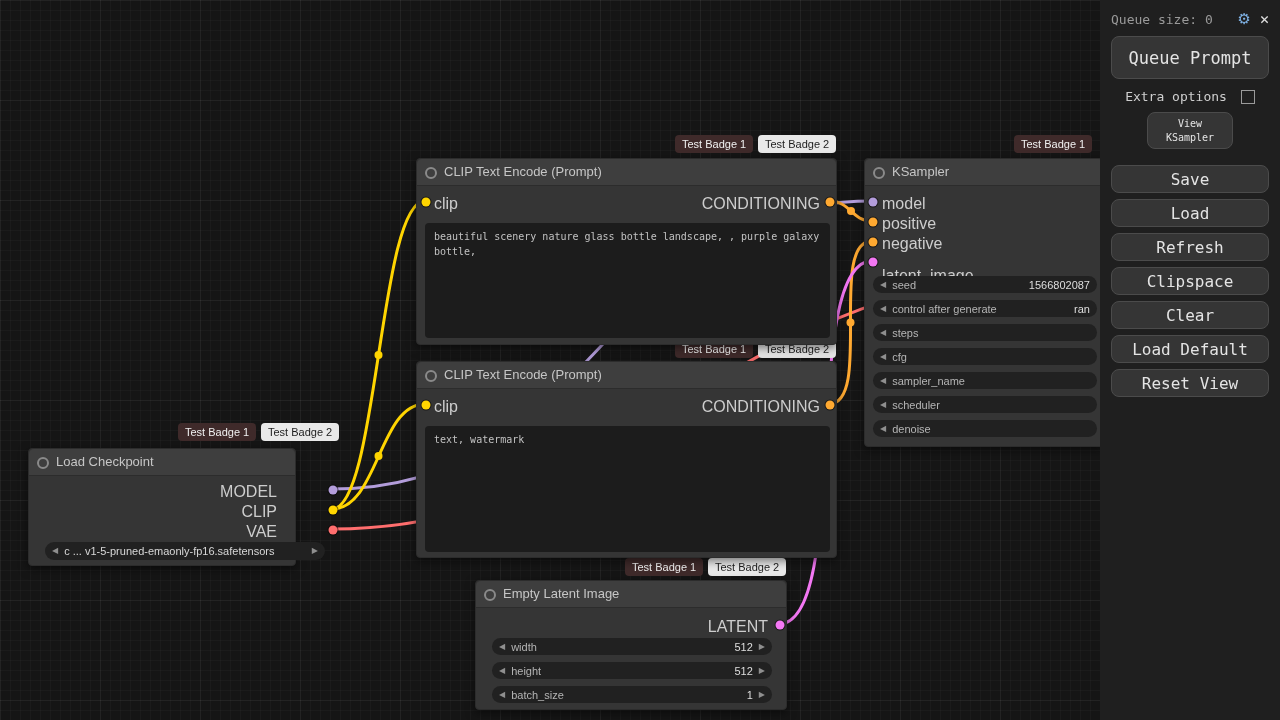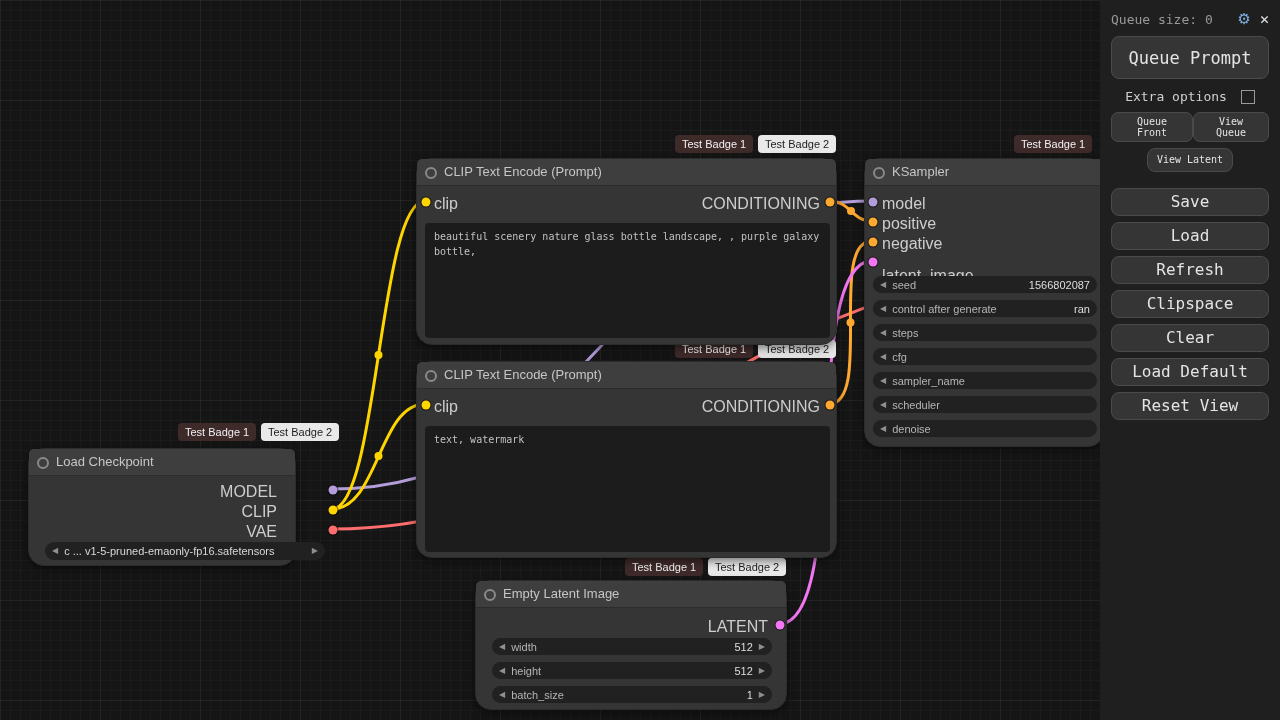--- a/index.html
+++ b/index.html
@@ -7,21 +7,21 @@
     background-color:#151515;
     background-image:
       linear-gradient(rgba(255,255,255,0.025) 1px, transparent 1px),
       linear-gradient(90deg, rgba(255,255,255,0.025) 1px, transparent 1px),
       linear-gradient(rgba(255,255,255,0.04) 1px, transparent 1px),
       linear-gradient(90deg, rgba(255,255,255,0.04) 1px, transparent 1px);
     background-size:10px 10px,10px 10px,100px 100px,100px 100px;
     font-family:"Liberation Sans",sans-serif;}
   .wires{position:absolute;left:0;top:0;z-index:2;pointer-events:none;}
   
-  .node{position:absolute;background:#353535;border:1px solid #2c2c2c;border-radius:16px;
+  .node{position:absolute;background:#353535;border:1px solid #2c2c2c;border-radius:4px;
     box-shadow:0 3px 10px rgba(0,0,0,.5);z-index:10;box-sizing:border-box;}
   .node-header{position:absolute;left:0;top:0;right:0;height:26px;background:#3e3e3e;
     border-radius:5px 5px 0 0;border-bottom:1px solid #2c2c2c;}
   .collapse-dot{position:absolute;left:8px;top:8px;width:8px;height:8px;border-radius:50%;
     border:2px solid #8a8a8a;background:transparent;}
   .node-title{position:absolute;left:27px;top:5px;font-size:13px;color:#c6c6c6;white-space:nowrap;}
   .slot-dot{position:absolute;width:9px;height:9px;border-radius:50%;
     transform:translate(-50%,-50%);box-shadow:0 0 0 1px rgba(0,0,0,.55);z-index:3;}
   .slot-label{position:absolute;font-size:16px;color:#cdcdcd;white-space:nowrap;}
   .slot-label.out{text-align:right;}
@@ -212,26 +212,22 @@
     <div class="queue-row">
       <span class="queue-label">Queue size: 0</span>
       <span class="gear" style="color: rgb(127, 178, 229);">⚙</span>
       <span class="close-x">✕</span>
     </div>
     <button class="btn qp">Queue Prompt</button>
     <div class="extra-row">
       <span>Extra options</span>
       <span class="checkbox"></span>
     </div>
-    <div class="small-row">
-      <button class="btn small">Queue Front</button>
-      <button class="btn small">View Queue</button>
-    </div>
     <div class="vh-row">
-      <button class="btn vh">View Latent</button>
+      <button class="btn vh">View KSampler</button>
     </div>
     <button class="btn main">Save</button>
     <button class="btn main">Load</button>
     <button class="btn main">Refresh</button>
     <button class="btn main">Clipspace</button>
     <button class="btn main">Clear</button>
     <button class="btn main">Load Default</button>
     <button class="btn main">Reset View</button>
   </div>
 

